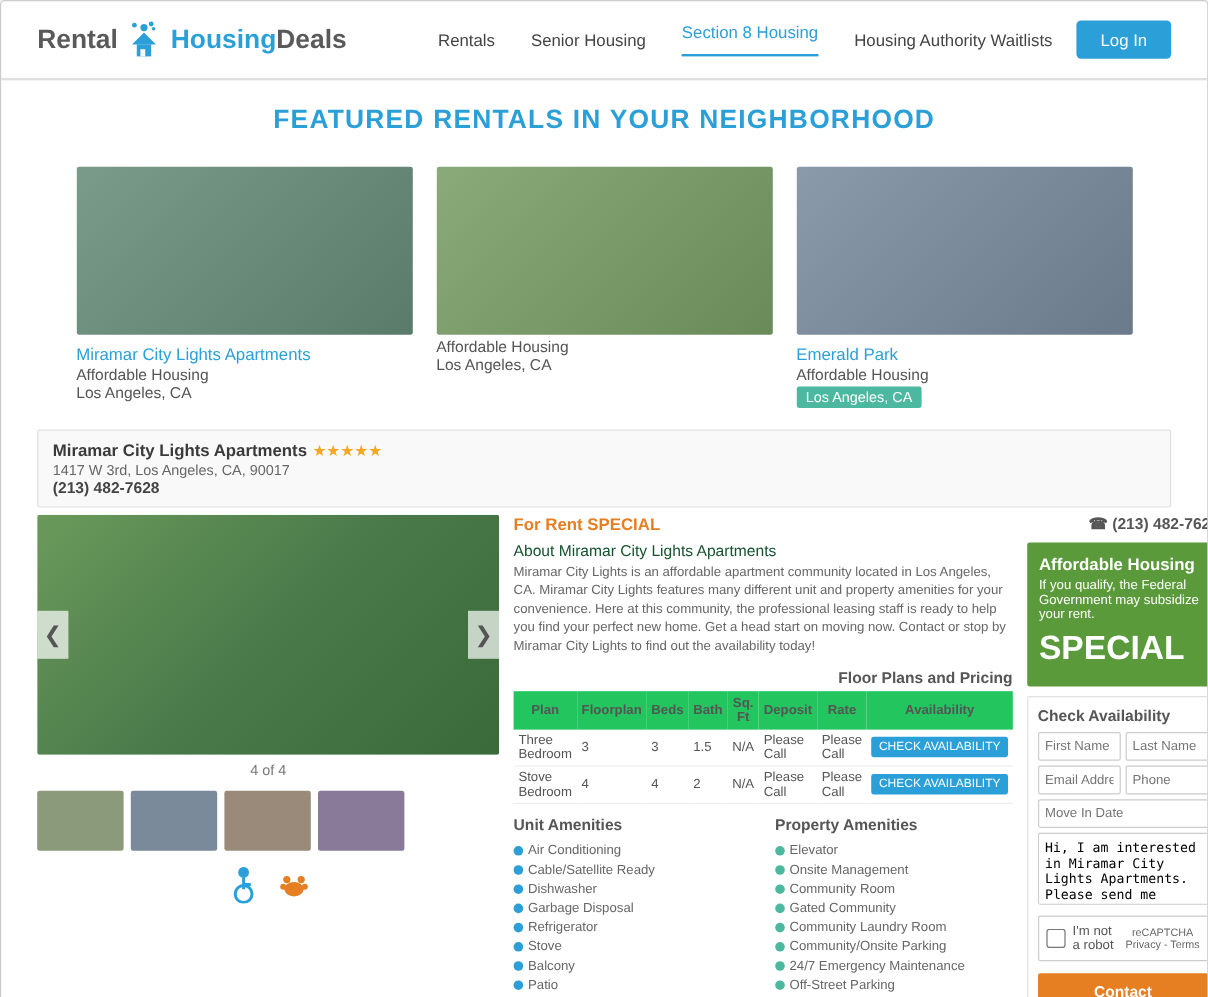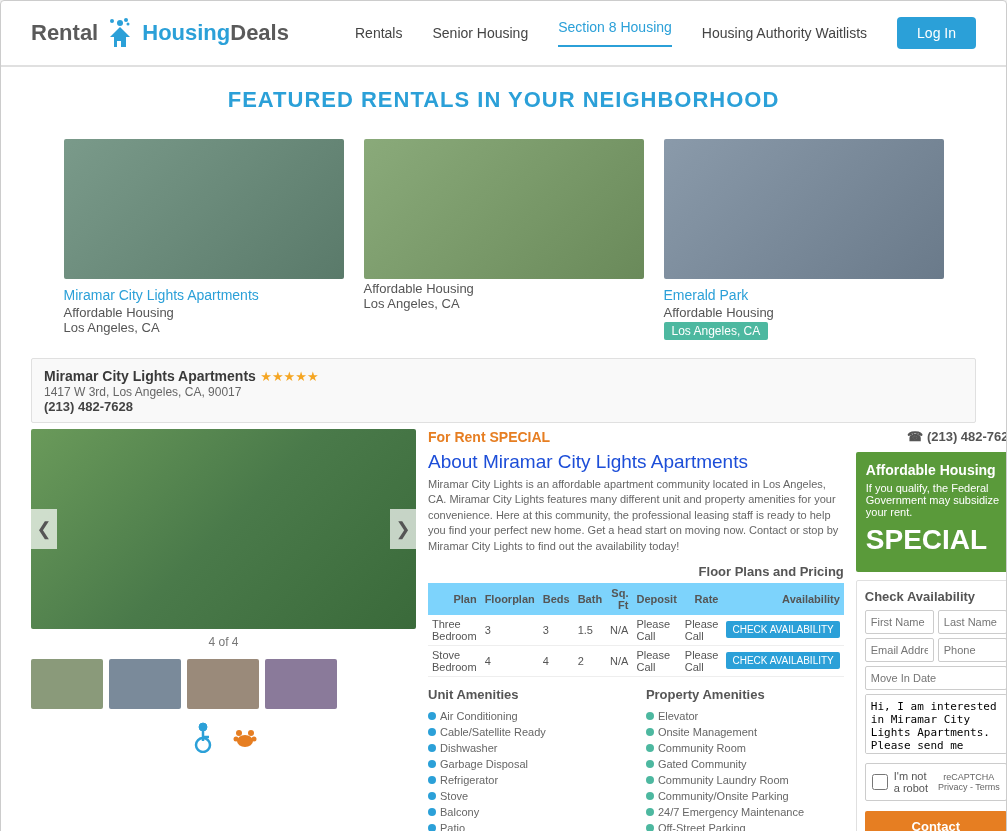--- a/index.html
+++ b/index.html
@@ -1,20 +1,20 @@
 <!DOCTYPE html>
 <html><head>
   <meta charset="utf-8">
   <style>
     * { box-sizing: border-box; margin: 0; padding: 0; }
     body { font-family: Arial, sans-serif; background: #f0f0f0; display: flex; justify-content: center; align-items: center; min-height: 100vh; }
     .browser-frame { width: 1007px; min-height: 831px; background: white; border: 1px solid #ccc; border-radius: 4px; overflow: hidden; }
 
     
-    .header { display: flex; align-items: center; padding: 14px 30px; border-bottom: 2px solid #e0e0e0; gap: 10px; }
+    .header { display: flex; align-items: center; padding: 14px 30px; border-bottom: 2px solid #e0e0e0; }
     .logo { display: flex; align-items: center; margin-right: auto; }
     .logo-text-rental { color: #5a5a5a; font-size: 22px; font-weight: bold; }
     .logo-text-housing { color: #2ba0d8; font-size: 22px; font-weight: bold; }
     .logo-text-deals { color: #5a5a5a; font-size: 22px; font-weight: bold; }
     .logo-icon { width: 36px; height: 36px; margin: 0 4px; position: relative; }
     nav { display: flex; align-items: center; gap: 30px; margin-left: 28px; }
     nav a { text-decoration: none; color: #444; font-size: 14px; }
     nav a.active { color: #2ba0d8; border-bottom: 2px solid #2ba0d8; padding-bottom: 10px; }
     .login-btn { background: #2ba0d8; color: white; border: none; padding: 8px 20px; border-radius: 4px; font-size: 14px; cursor: pointer; margin-left: 20px; }
 
@@ -50,25 +50,25 @@
     .carousel-btn.right { right: 0; }
     .carousel-counter { text-align: center; color: #777; font-size: 12px; margin: 6px 0; }
     .thumbnails { display: flex; gap: 6px; padding: 4px 0; }
     .thumb { width: 72px; height: 50px; background: #aab; border-radius: 2px; }
     .icons-row { display: flex; gap: 10px; padding: 8px 0; justify-content: center; }
 
     
     .middle-col { flex: 1; padding: 0 12px; font-size: 12px; }
     .for-rent { font-size: 14px; color: #555; margin-bottom: 6px; }
     .for-rent span { color: #e67e22; font-weight: bold; text-align: center; }
-    .about-title { color: #1d4ed8; font-size: 19px; margin-bottom: 4px; }
+    .about-title { color: #14532d; font-size: 13px; margin-bottom: 4px; }
     .about-text { color: #666; font-size: 11px; line-height: 1.4; margin-bottom: 10px; }
     .floor-title { color: #555; font-size: 13px; font-weight: bold; margin-bottom: 4px; text-align: right; }
     .floor-table { width: 100%; border-collapse: collapse; font-size: 11px; margin-bottom: 10px; }
-    .floor-table th { background: #7dd3fc; padding: 4px; text-align: right; color: #555; }
+    .floor-table th { background: #22c55e; padding: 4px; text-align: center; color: #555; }
     .floor-table td { padding: 3px 4px; border-bottom: 1px solid #eee; color: #555; }
     .check-btn { background: #2ba0d8; color: white; border: none; padding: 3px 6px; font-size: 10px; border-radius: 2px; cursor: pointer; white-space: nowrap; }
     .amenities-row { display: flex; gap: 20px; }
     .amenities-col { flex: 1; }
     .amenity-title { color: #555; font-size: 13px; font-weight: bold; margin-bottom: 6px; }
     .amenity-item { color: #666; font-size: 11px; padding: 2px 0; display: flex; align-items: center; gap: 4px; }
     .amenity-dot { width: 8px; height: 8px; border-radius: 50%; background: #ccc; flex-shrink: 0; }
     .amenity-dot.blue { background: #2ba0d8; }
     .amenity-dot.green { background: #4db8a0; }
 

